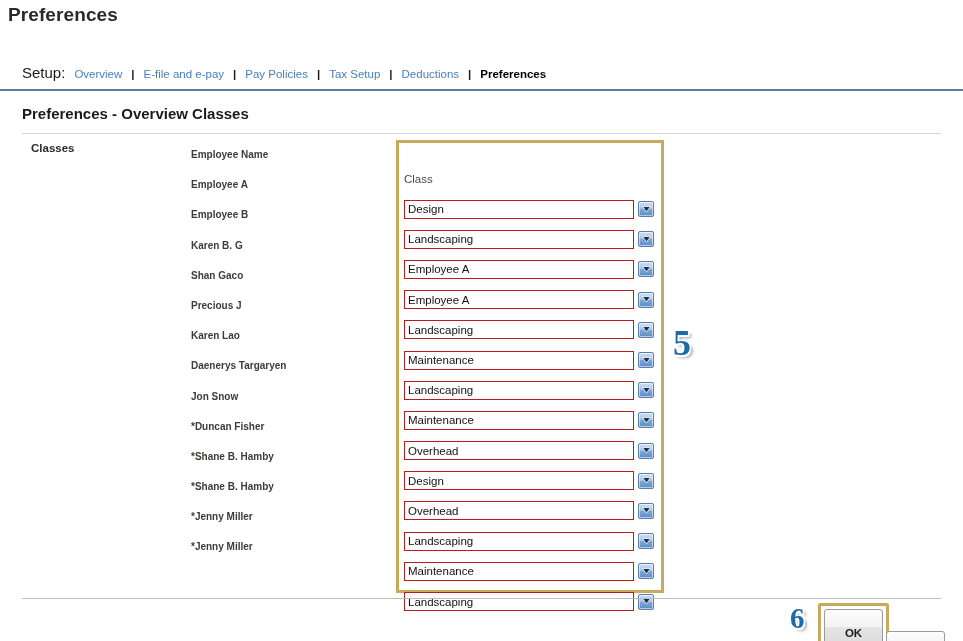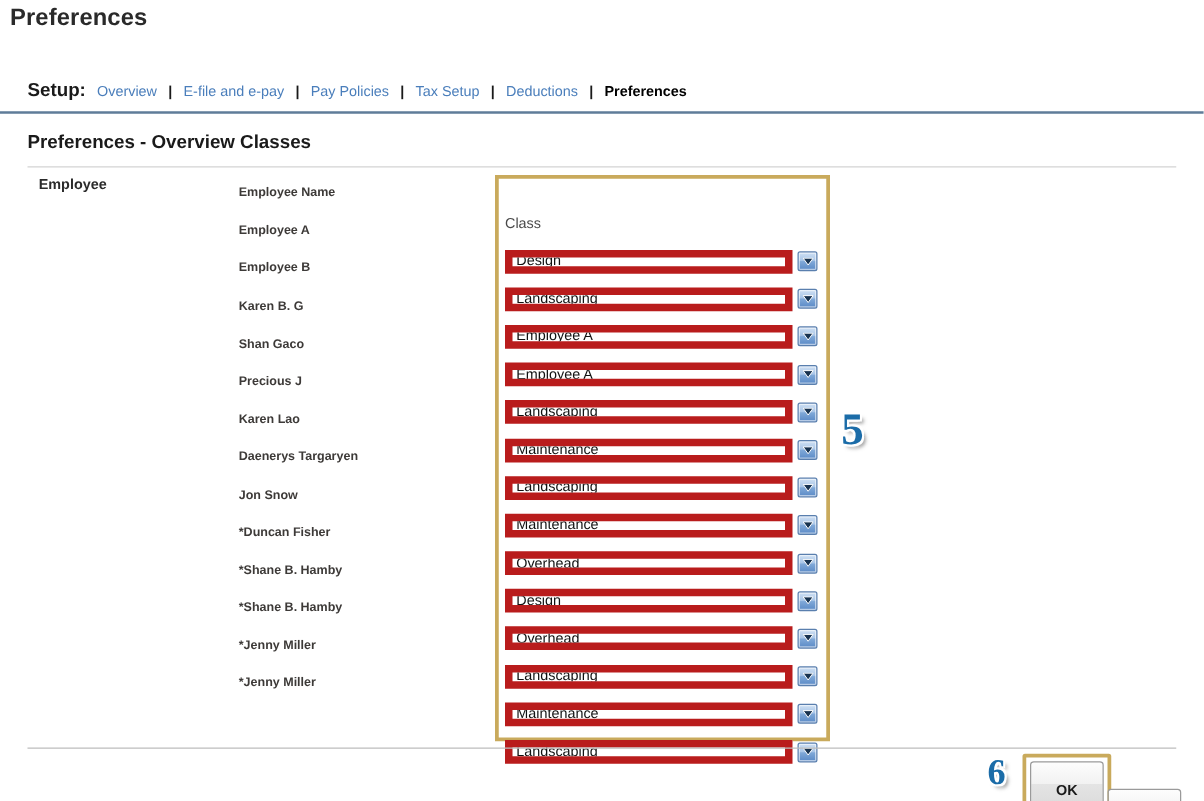--- a/index.html
+++ b/index.html
@@ -31,21 +31,21 @@
   #setup-nav {
     position: absolute;
     left: 22px;
     top: 64px;
     display: flex;
     align-items: baseline;
     white-space: nowrap;
   }
   #setup-nav .setup-label {
     font-size: 15px;
-    font-weight: bold;
+    font-weight: normal;
     color: #1a1a1a;
     margin-right: 9px;
   }
   #setup-nav .nav-link {
     font-size: 11.5px;
     color: #4a7ebb;
     text-decoration: none;
     cursor: pointer;
   }
   #setup-nav .nav-link.current {
@@ -145,21 +145,21 @@
   .class-row {
     height: 30.2px;
     display: flex;
     align-items: center;
     gap: 4px;
   }
   .class-input {
     width: 235px;
     height: 19px;
     box-sizing: border-box;
-    border: 6px solid #b91c1c;
+    border: 1px solid #b91c1c;
     background: #ffffff;
     font-family: "Liberation Sans", sans-serif;
     font-size: 11.5px;
     color: #111111;
     padding: 0 3px;
     line-height: 17px;
     border-radius: 0;
     outline: none;
   }
   .class-arrow {
@@ -265,21 +265,21 @@
   <span class="nav-sep">|</span>
   <a class="nav-link" href="#">Deductions</a>
   <span class="nav-sep">|</span>
   <a class="nav-link current" href="#">Preferences</a>
 </div>
 <div id="nav-rule"></div>
 
 <div id="section-title">Preferences - Overview Classes</div>
 <div id="section-rule"></div>
 
-<div id="classes-label">Employee</div>
+<div id="classes-label">Classes</div>
 
 <div id="names-col">
   <div class="hdr">Employee Name</div>
   <div class="name-cell">Employee A</div>
   <div class="name-cell">Employee B</div>
   <div class="name-cell">Karen B. G</div>
   <div class="name-cell">Shan Gaco</div>
   <div class="name-cell">Precious J</div>
   <div class="name-cell">Karen Lao</div>
   <div class="name-cell">Daenerys Targaryen</div>

